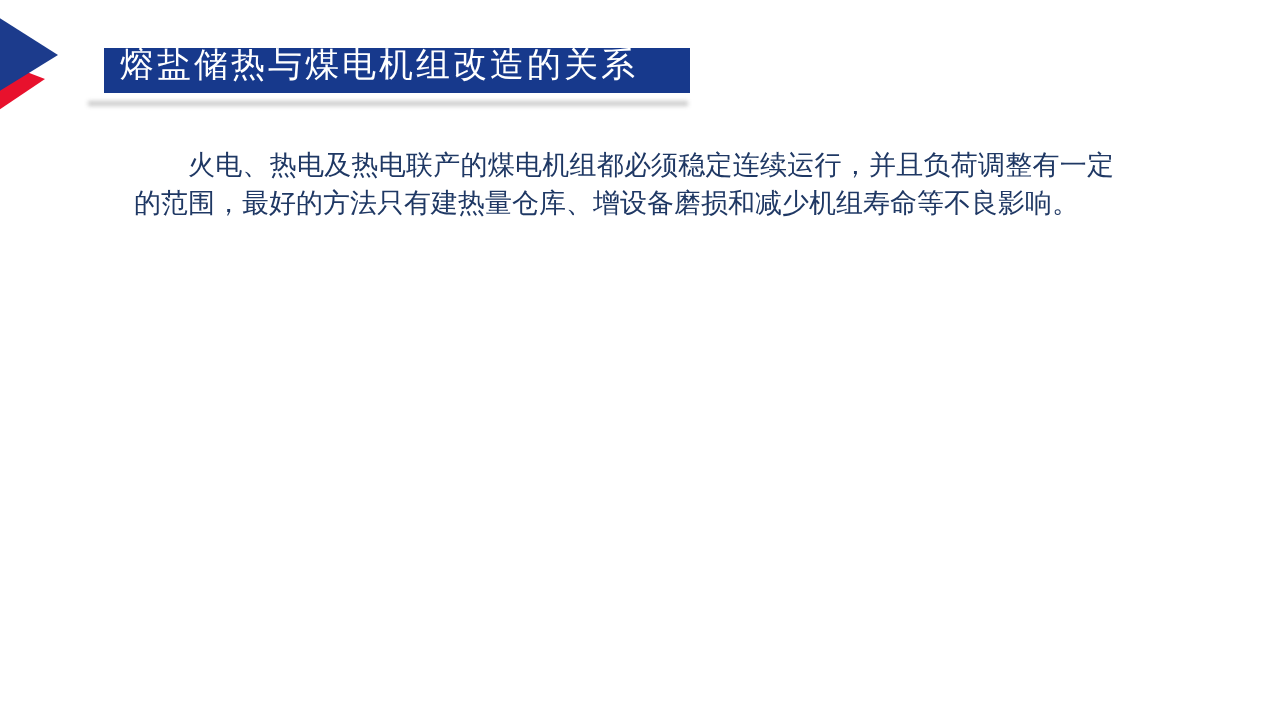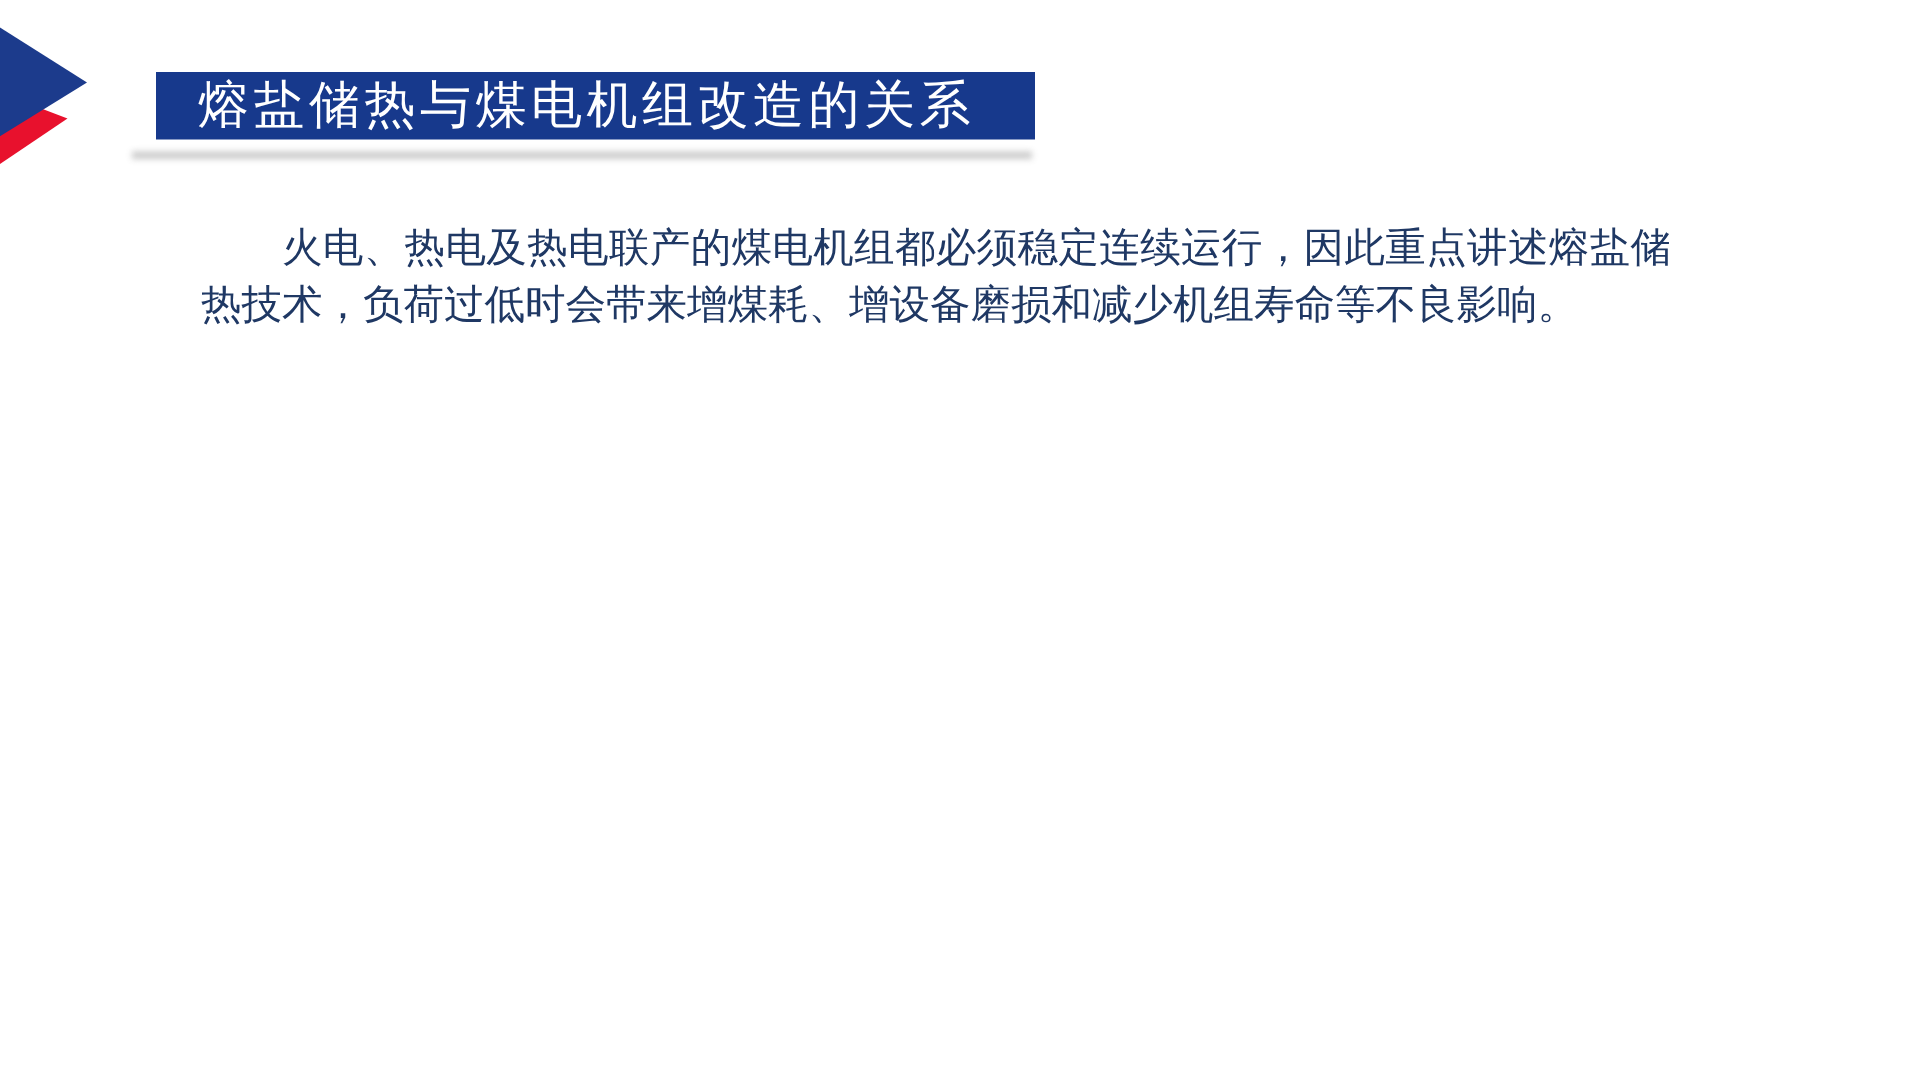--- a/index.html
+++ b/index.html
@@ -32,23 +32,22 @@
 
   
   .title-bar {
     position: absolute;
     left: 104px;
     top: 48px;
     width: 586px;
     height: 45px;
     background: var(--title-bar-bg, #17398c);
     display: flex;
-    align-items: center;
     box-sizing: border-box;
-    padding-left: 28px;
+    padding-left: 16px;
   }
   
   .title-bar::after {
     content: "";
     position: absolute;
     left: -16px;
     right: 2px;
     bottom: -13px;
     height: 5px;
     background: var(--bar-shadow, #8a8a8a);
@@ -87,16 +86,16 @@
   <svg class="corner-flag" viewBox="0 0 70 135" xmlns="http://www.w3.org/2000/svg" aria-hidden="true">
     <polygon class="flag-red" points="-10,58 45,79 -10,116"></polygon>
     <polygon class="flag-blue" points="-10,12 58,55 -10,97"></polygon>
   </svg>
 
   <div class="title-bar">
     <span class="title-text">熔盐储热与煤电机组改造的关系</span>
   </div>
 
   <div class="body-text">
-    <p>火电、热电及热电联产的煤电机组都必须稳定连续运行，因此重点讲述熔盐储热技术，负荷过低时会带来增煤耗、增设备磨损和减少机组寿命等不良影响。</p>
+    <p>火电、热电及热电联产的煤电机组都必须稳定连续运行，并且负荷调整有一定的范围，最好的方法只有建热量仓库、增设备磨损和减少机组寿命等不良影响。</p>
   </div>
 
 </div>
 
 </body></html>

